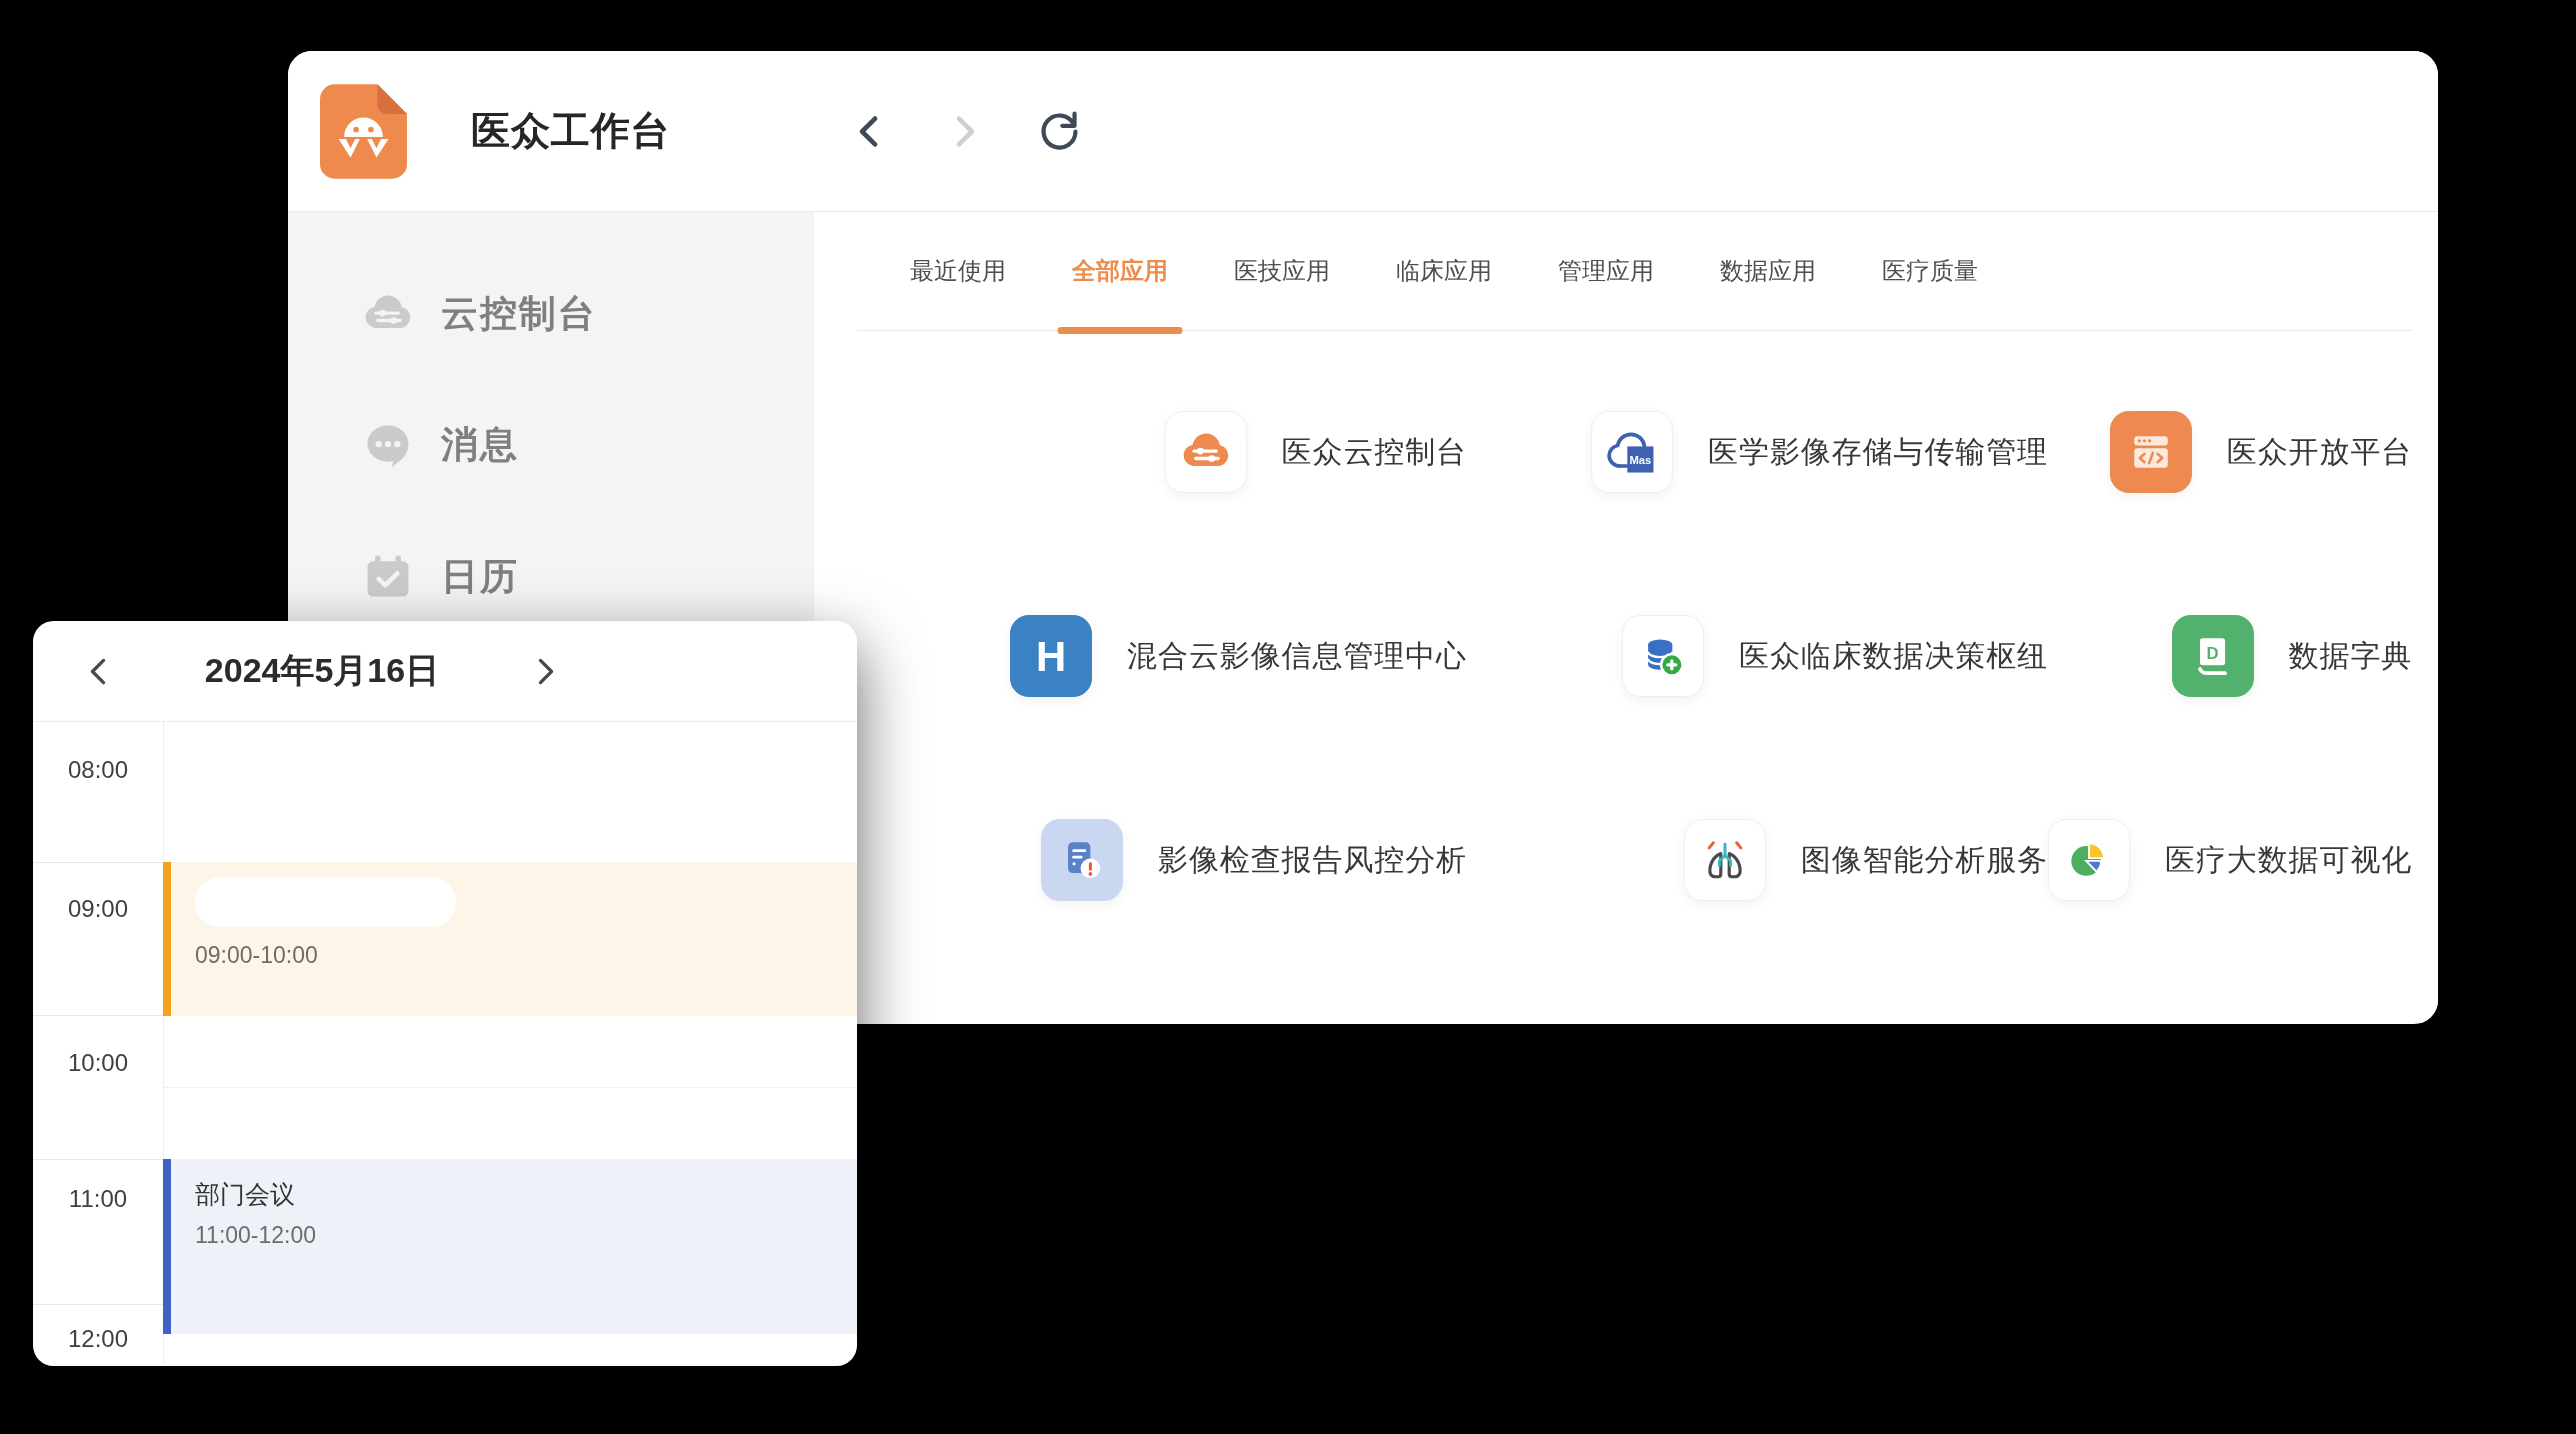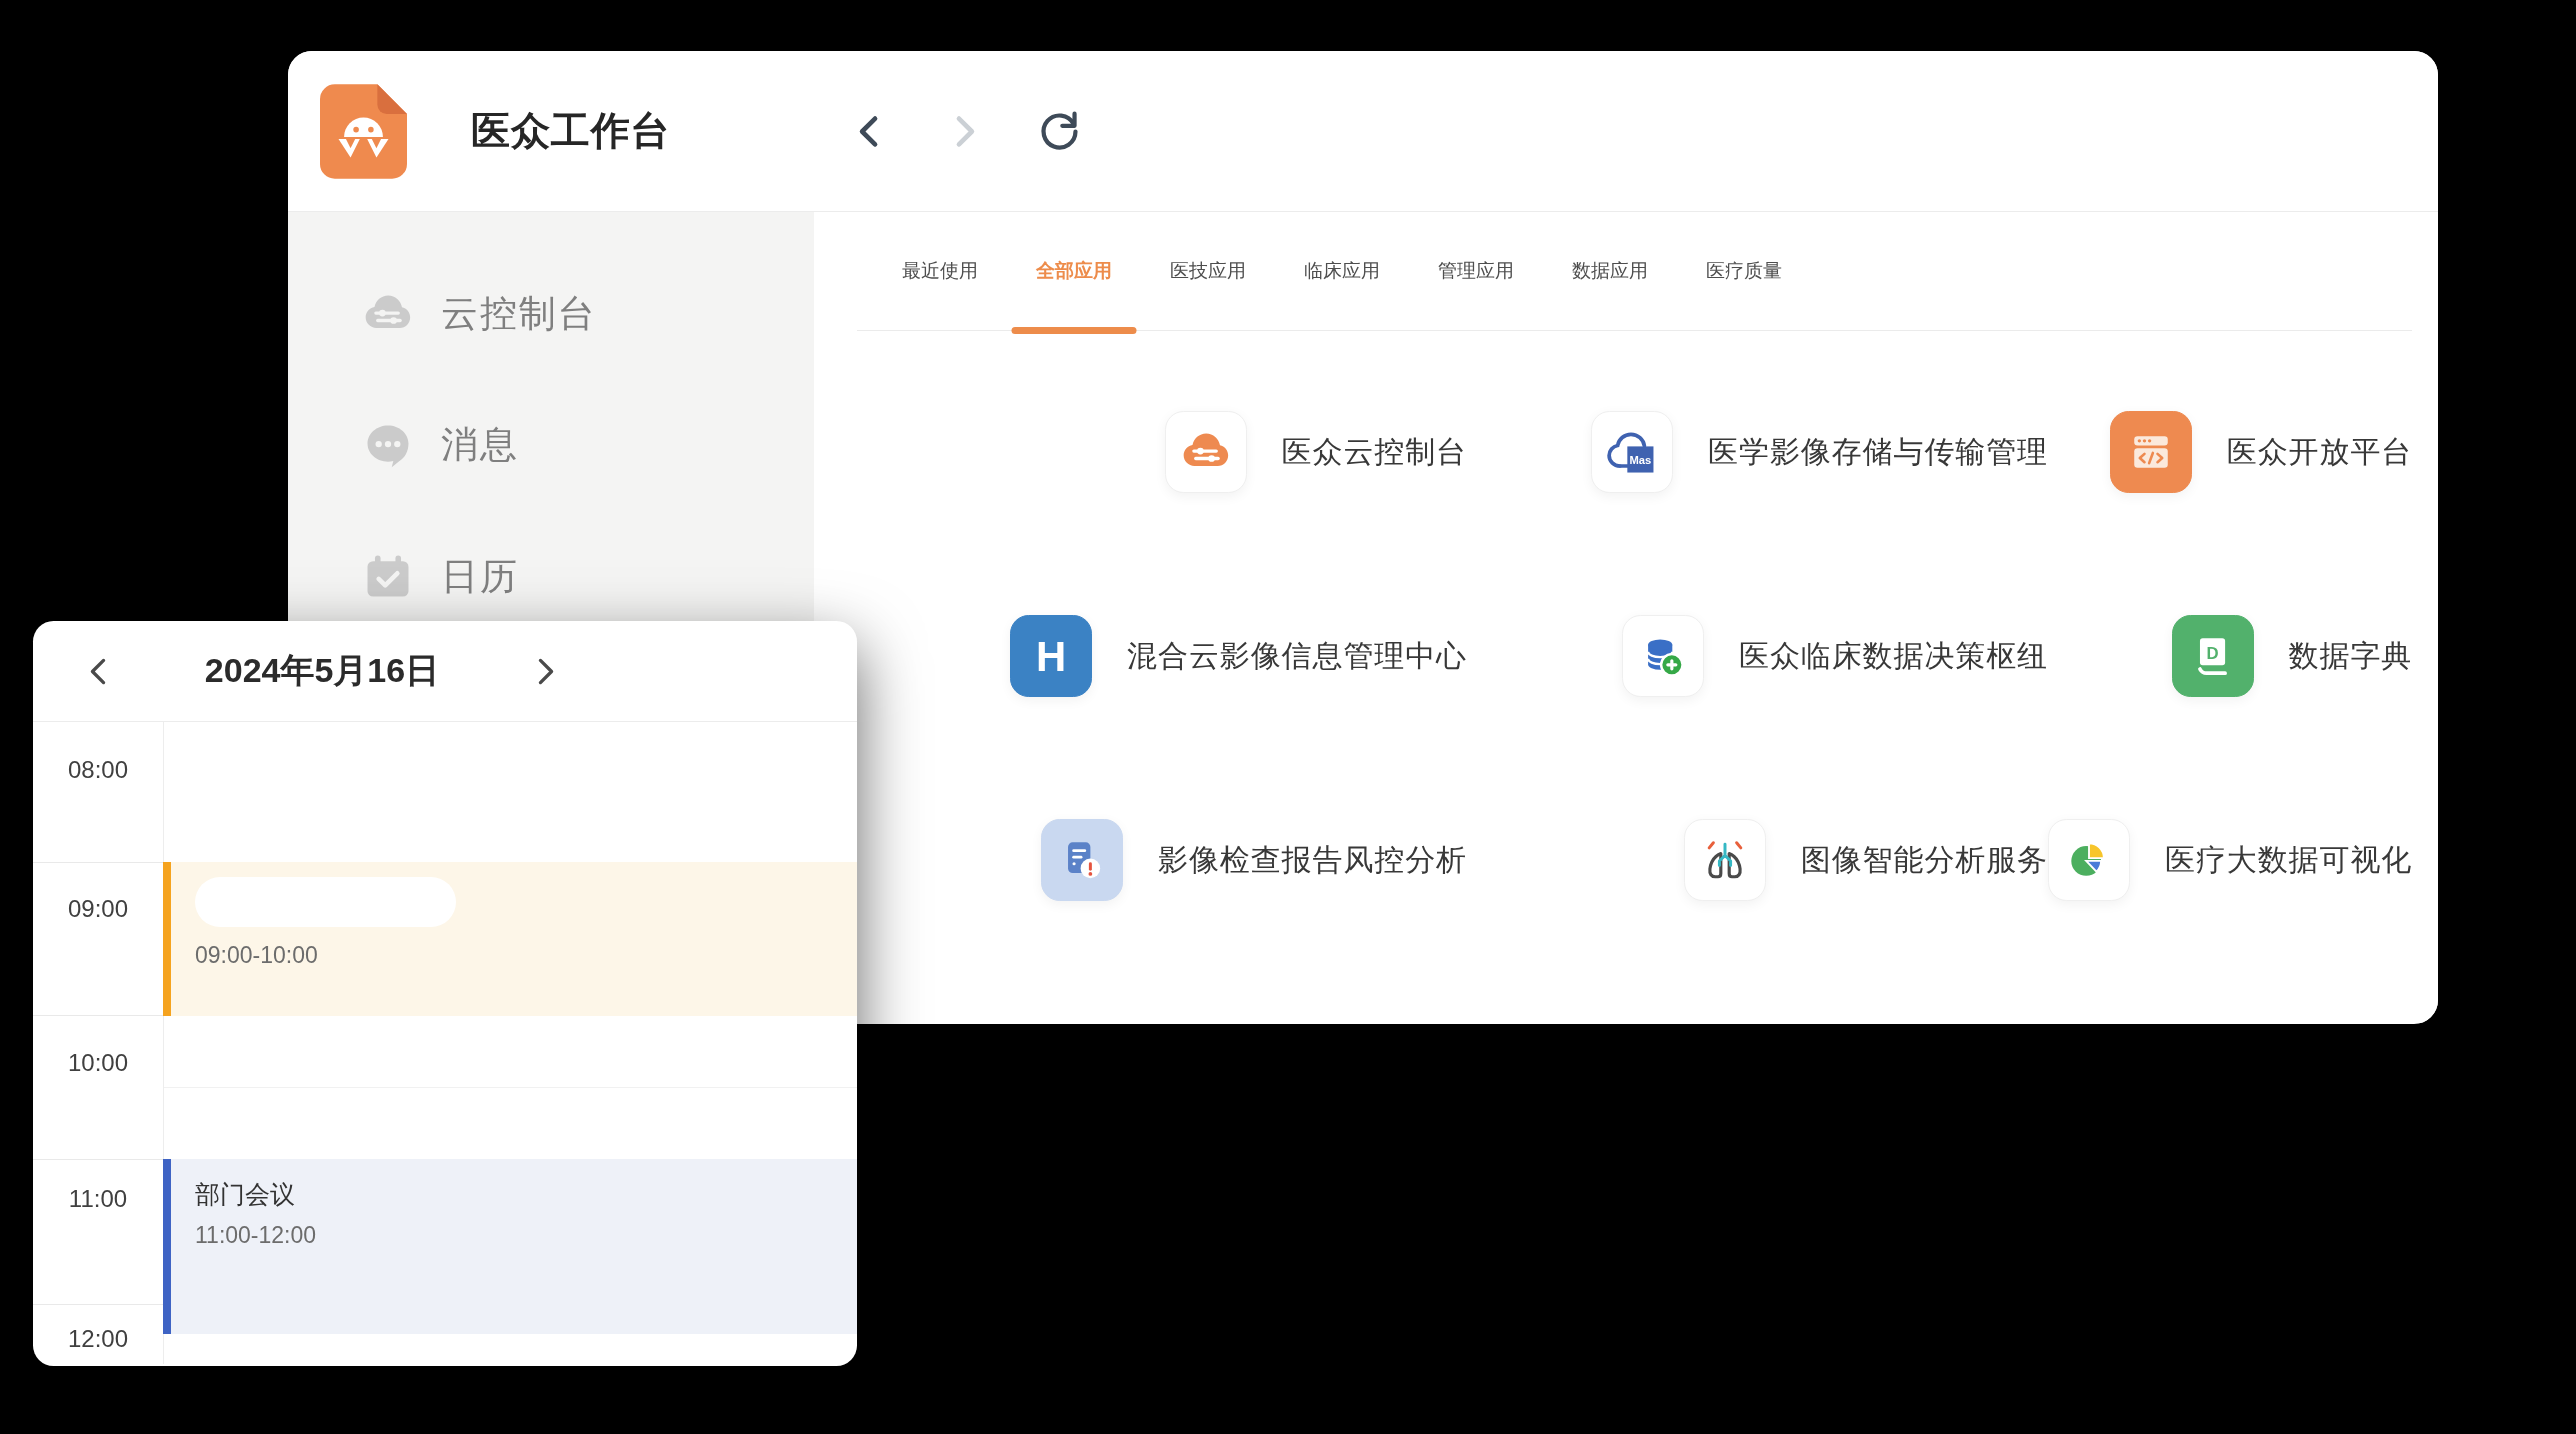--- a/index.html
+++ b/index.html
@@ -14,27 +14,27 @@
                 display:flex; align-items:center; padding-left:32px;gap:36px; }
   .logo { width:87px; height:95px; flex:0 0 auto; }
   .app-title { font-size:39px; font-weight:700; color:#262626; margin-left:28px; letter-spacing:0.9px; }
   .nav-group { position:absolute; left:555px; top:0; height:100%; display:flex; align-items:center; gap:43px; }
   .nav-btn { width:52px; height:52px; background:none; border:none; display:flex; align-items:center; justify-content:center; cursor:pointer; }
 
   .win-body { display:flex; height:811px; }
   .sidebar { position:relative; width:526px; flex:0 0 auto; background:#f4f4f3; }
   .side-item { position:absolute; left:0; width:100%; height:97px; display:flex; align-items:center; cursor:pointer; }
   .side-item .s-icon { position:absolute; left:73px; width:54px; height:54px; }
-  .side-item .s-label { position:absolute; left:153px; font-size:37px; font-weight:400; color:#7f7f7f; letter-spacing:1.9px; }
+  .side-item .s-label { position:absolute; left:153px; font-size:37px; font-weight:700; color:#7f7f7f; letter-spacing:1.9px; }
 
   .content { flex:1; background:#fff; position:relative; }
   .tabs-wrap { margin:0 26px 0 43px; height:119px; border-bottom:1.9px solid #ebebeb; position:relative; }
   .tabs { display:flex; align-items:center; height:100%; padding-left:45px; gap:58px; }
-  .tab { position:relative; font-size:19px; font-weight:500; color:#4e4e4e; height:100%;
-         display:flex; align-items:center; cursor:pointer; white-space:nowrap; }
+  .tab { position:relative; font-size:24px; font-weight:500; color:#4e4e4e; height:100%;
+         display:flex; align-items:center; cursor:pointer; white-space:nowrap;margin-left:8px; }
   .tab.active { color:#ED8C4B; font-weight:700; }
   .tab.active::after { content:""; position:absolute; left:50%; transform:translateX(-50%);
          bottom:-3.7px; width:125px; height:6.5px; border-radius:3.7px; background:#ED8C4B; }
 
   .apps-grid { position:absolute; left:74px; top:199px; display:grid;
                grid-template-columns:579px 581px auto; grid-auto-rows:82px; row-gap:122px; }
   .app-cell { display:flex; align-items:center; gap:35px; cursor:pointer;justify-content:flex-end; }
   .tile { width:82px; height:82px; border-radius:18.6px; flex:0 0 auto; background:#fff;
           border:1.9px solid #efefef; box-shadow:0 3.7px 11.2px rgba(0,0,0,.05);
           display:flex; align-items:center; justify-content:center; }

